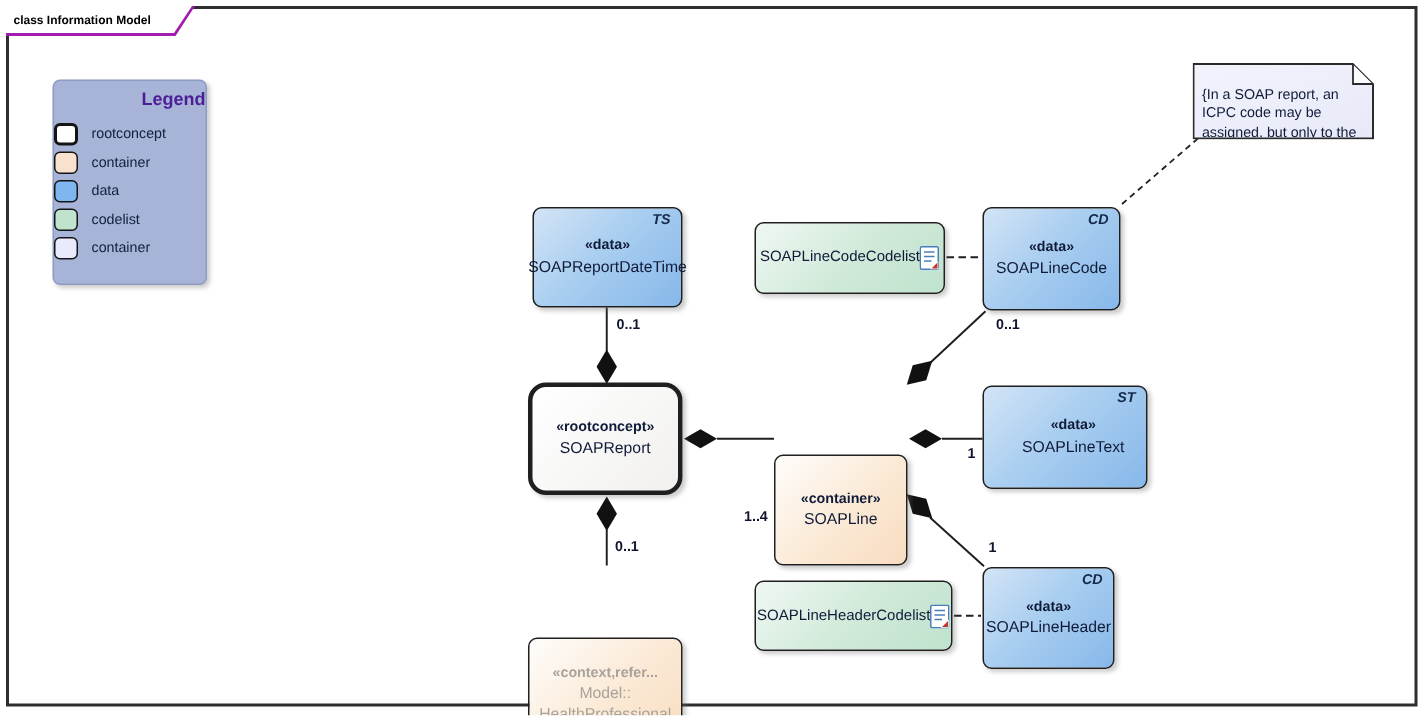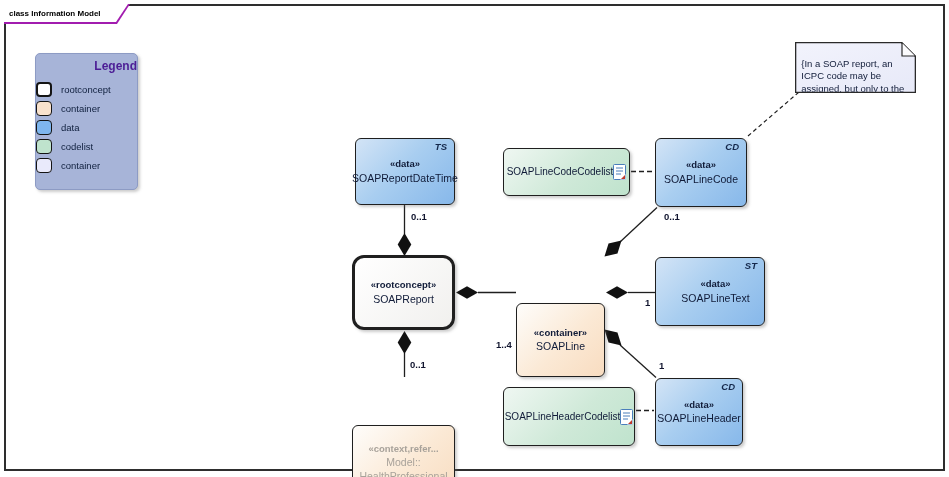--- a/index.html
+++ b/index.html
@@ -153,21 +153,21 @@
     <div class="stereo">«data»</div>
     <div class="nm">SOAPLineCode</div>
   </div>
 
   <div class="node fill-blue" style="left:655px;top:257px;width:110px;height:69px;padding-left:11px;">
     <span class="tcode">ST</span>
     <div class="stereo">«data»</div>
     <div class="nm">SOAPLineText</div>
   </div>
 
-  <div class="node fill-green codelist" style="left:503px;top:387px;width:132px;height:59px;">
+  <div class="node fill-green codelist" style="left:503px;top:387px;width:132px;height:47px;">
     <div class="nm">SOAPLineHeaderCodelist</div>
     <svg width="13" height="16" viewBox="0 0 13 16">
       <rect x="0.5" y="0.5" width="12" height="15" rx="1" fill="#ffffff" stroke="#4a7ebb" stroke-width="1"></rect>
       <line x1="3" y1="4" x2="10" y2="4" stroke="#4a7ebb" stroke-width="1"></line>
       <line x1="3" y1="7" x2="10" y2="7" stroke="#4a7ebb" stroke-width="1"></line>
       <line x1="3" y1="10" x2="8" y2="10" stroke="#4a7ebb" stroke-width="1"></line>
       <path d="M7,15.5 L12.5,15.5 L12.5,10 Z" fill="#ffffff"></path>
       <path d="M8,15 L12,11 L12,15 Z" fill="#c0392b"></path>
     </svg>
   </div>

